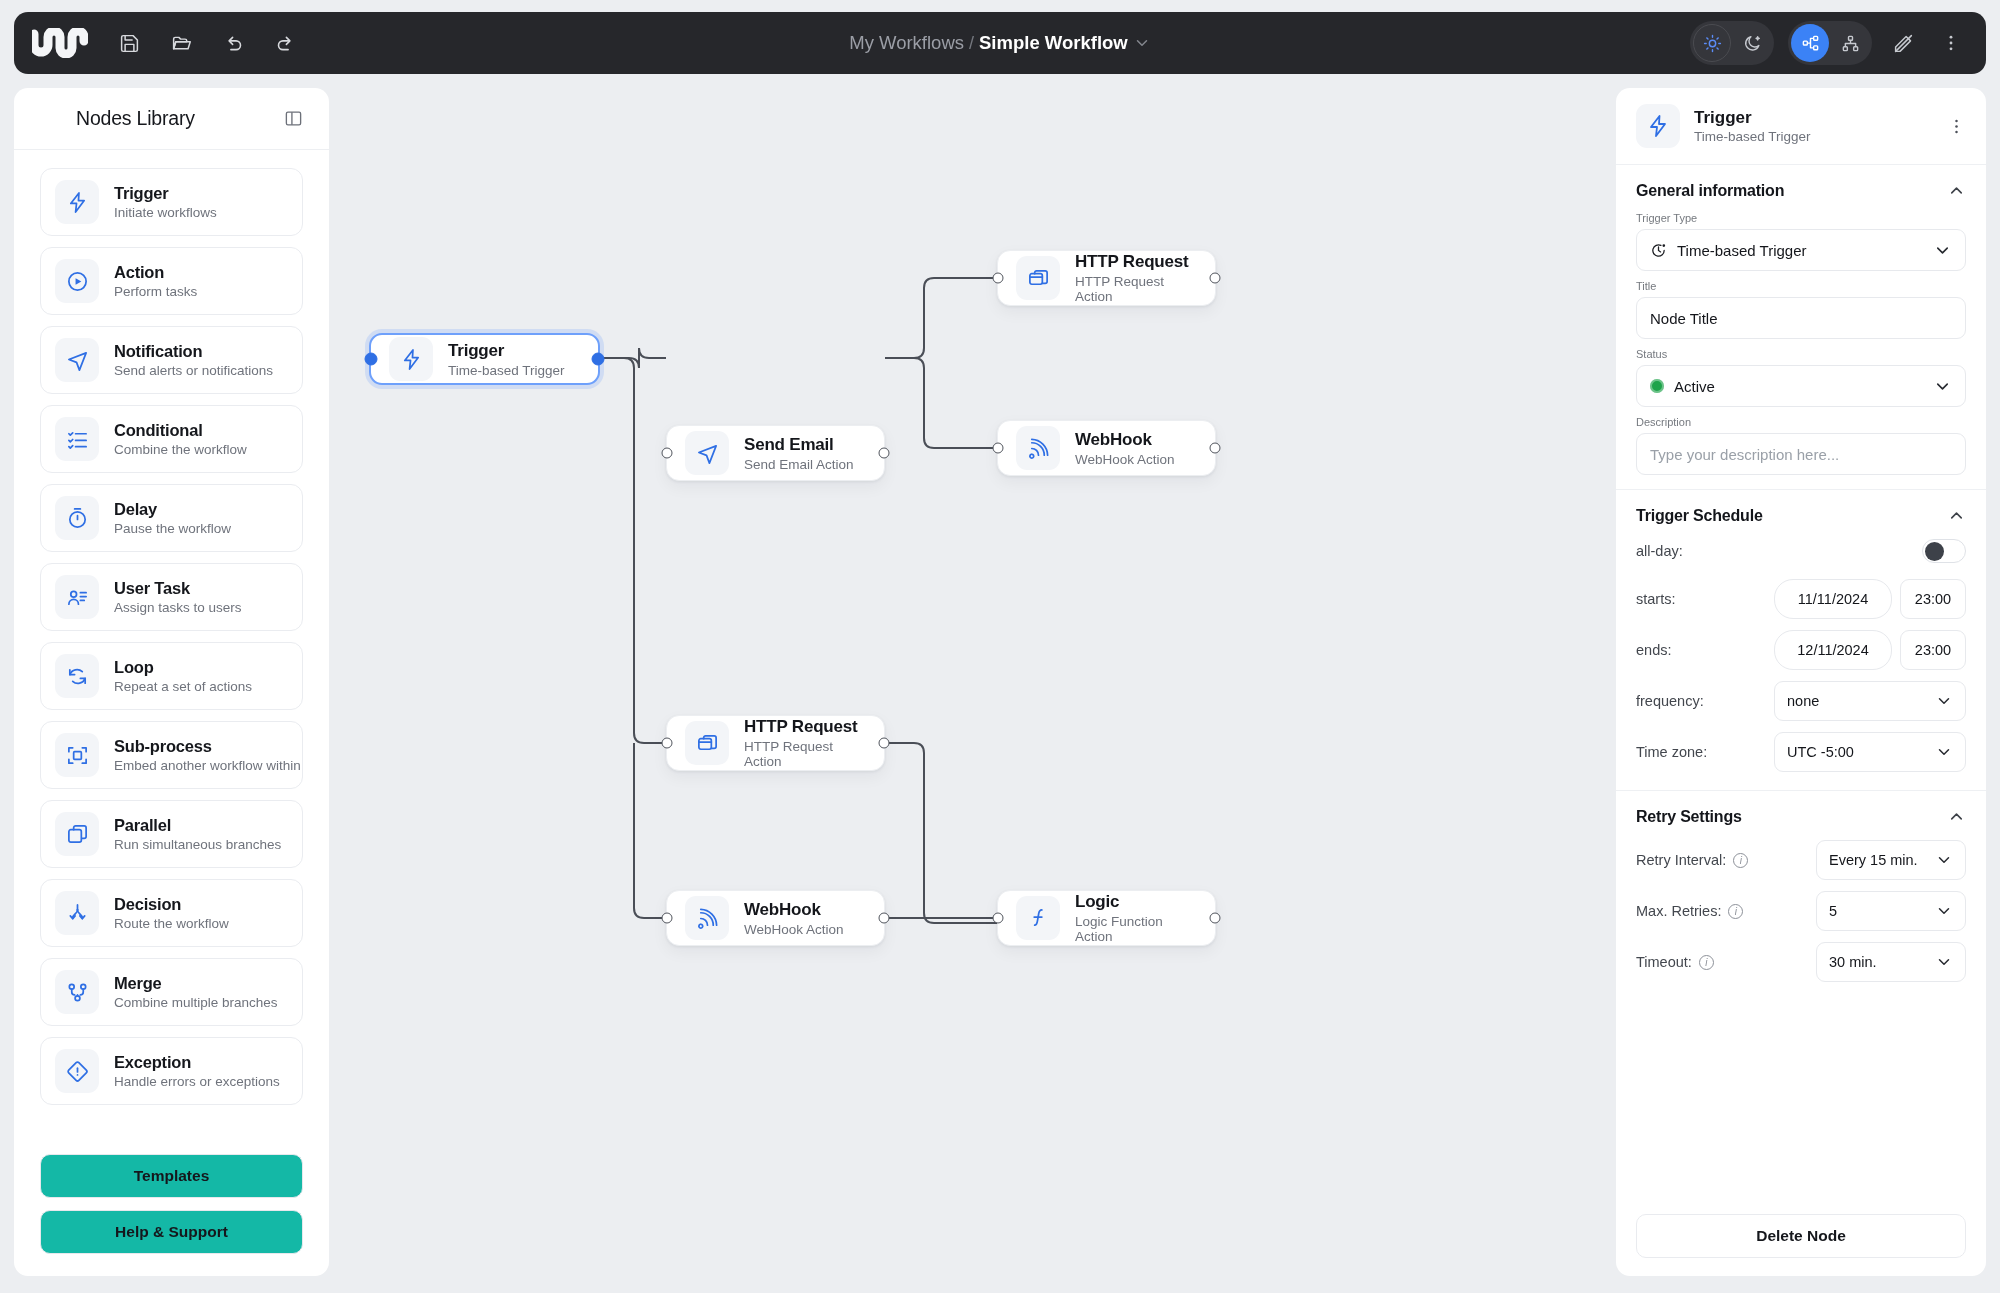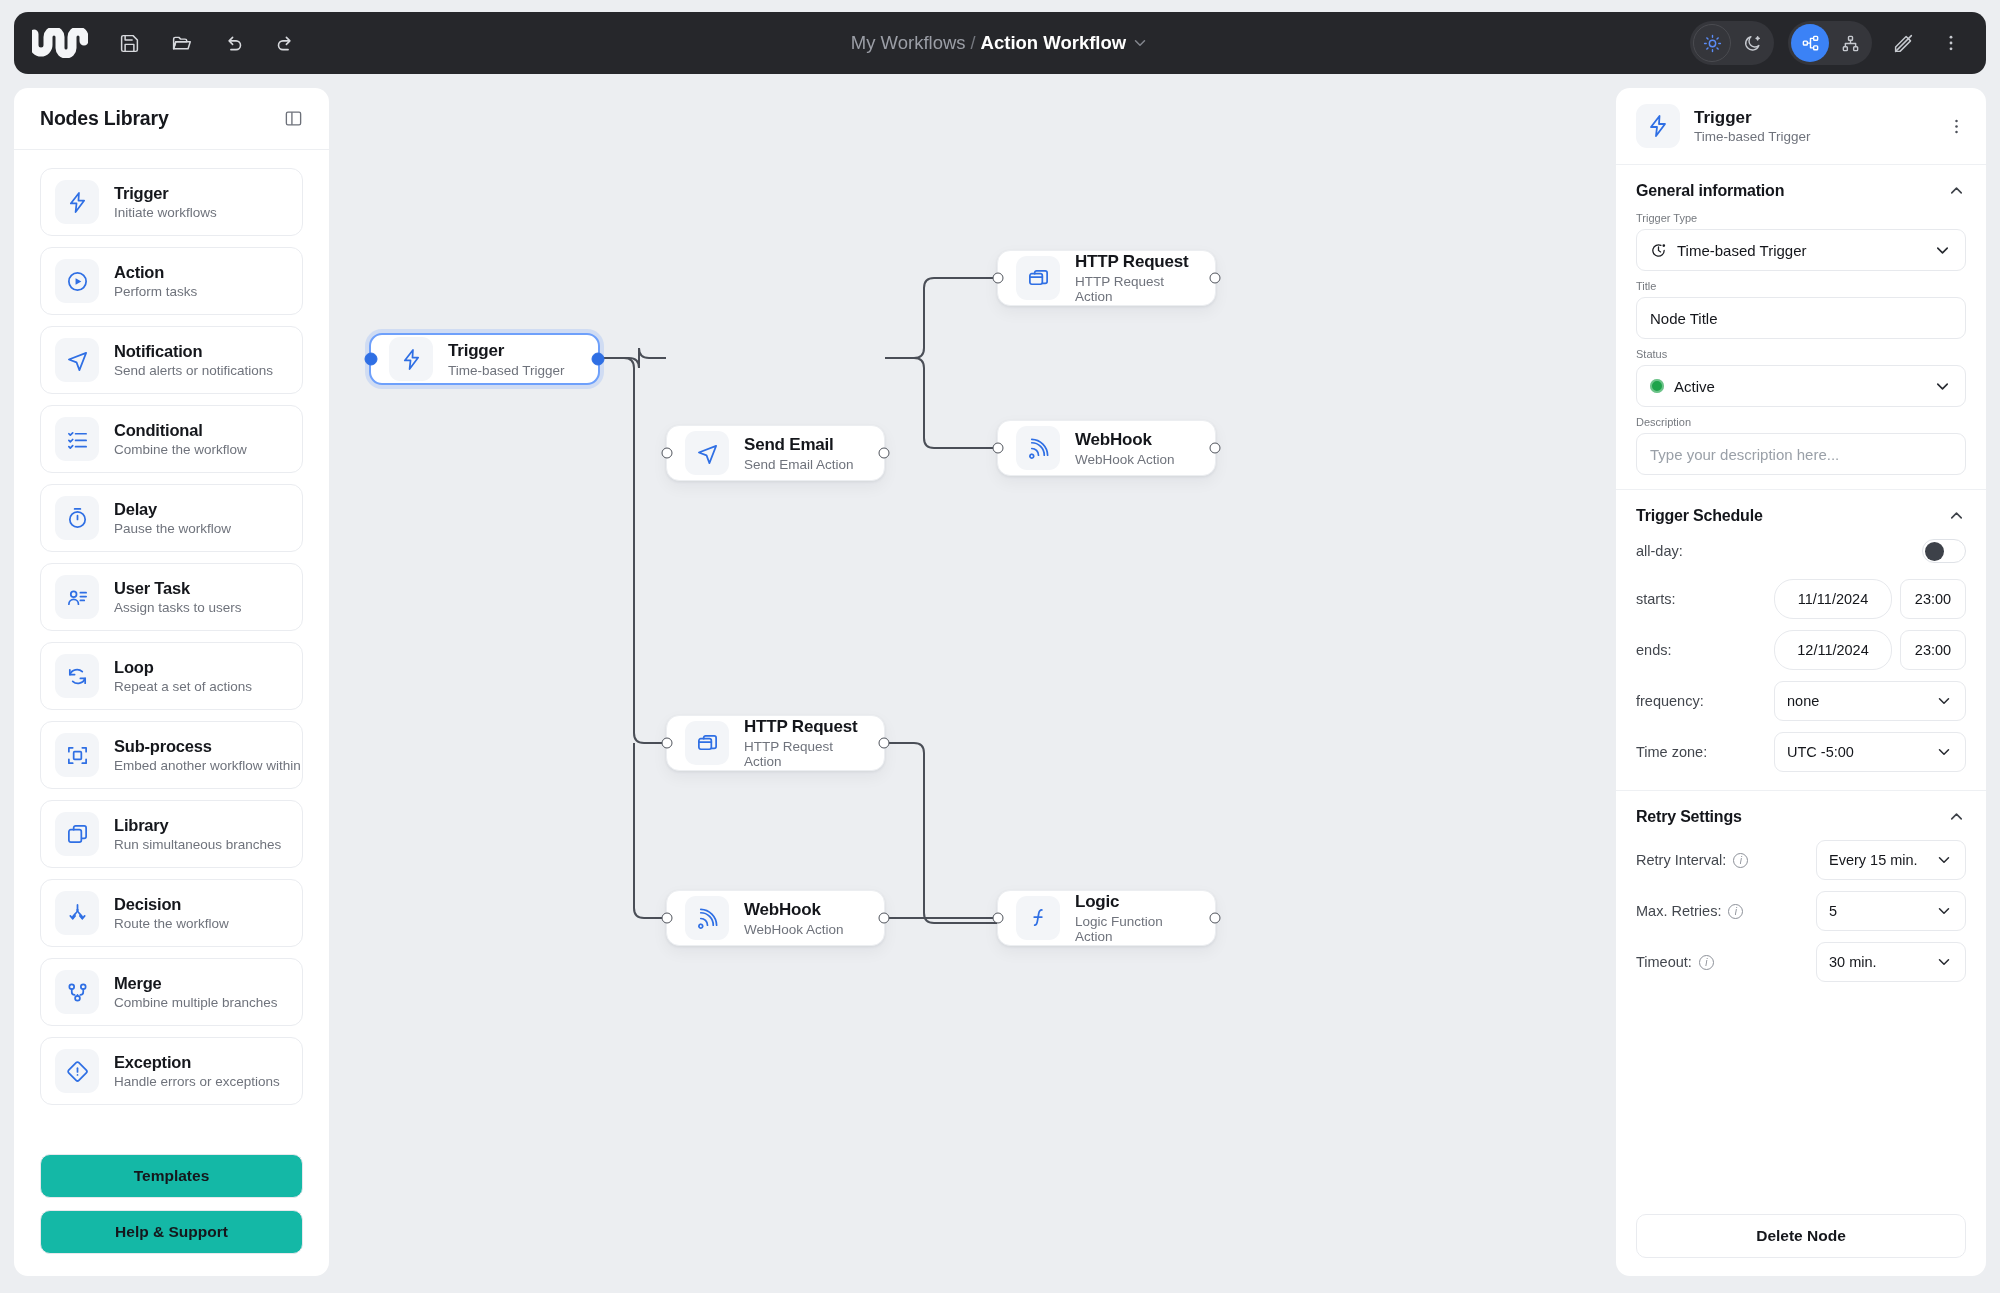--- a/index.html
+++ b/index.html
@@ -54,21 +54,21 @@
   
   .sidebar {
     position: absolute; left: 14px; top: 88px; width: 315px; height: 1188px;
     background: #ffffff; border-radius: 14px; display: flex; flex-direction: column;
     overflow: hidden;
   }
   .sb-head {
     height: 62px; display: flex; align-items: center; padding: 0 26px;
     border-bottom: 1px solid #edeff2; flex: none;
   }
-  .sb-title { font-size: 19.5px; font-weight: bold; color: #16181d; letter-spacing: -.2px; }
+  .sb-title { font-size: 19.5px; font-weight: normal; color: #16181d; letter-spacing: -.2px; margin-left: 36px; }
   .sb-collapse { margin-left: auto; color: #6c7079; cursor: pointer; display: flex; }
   .sb-list { flex: 1; overflow: hidden; padding: 18px 26px 0 26px; }
   .node-card {
     display: flex; align-items: center; gap: 15px;
     border: 1px solid #eaecf0; border-radius: 12px; background: #fff;
     padding: 11px 14px; margin-bottom: 11px; cursor: grab;
   }
   .node-ico {
     width: 44px; height: 44px; border-radius: 11px; background: #f3f5f8;
     display: flex; align-items: center; justify-content: center; color: #2f6fe4; flex: none;
@@ -227,21 +227,21 @@
         <svg width="21" height="21" viewBox="0 0 24 24" fill="none" stroke="currentColor" stroke-width="1.8" stroke-linecap="round" stroke-linejoin="round">
           <path d="M16 9H9a5 5 0 0 0 0 10h6"></path>
             <polyline points="13,5 17,9 13,13"></polyline>
         </svg>
       </div>
     </div>
 
     <div class="tb-center">
       <span class="crumb-muted">My Workflows</span>
       <span class="crumb-sep">/</span>
-      <span class="crumb-active">Action Workflow</span>
+      <span class="crumb-active">Simple Workflow</span>
       <span class="crumb-chev">
         <svg width="18" height="18" viewBox="0 0 24 24" fill="none" stroke="currentColor" stroke-width="2" stroke-linecap="round" stroke-linejoin="round">
             <polyline points="6,9 12,15 18,9"></polyline>
           </svg>
       </span>
     </div>
 
     <div class="tb-right">
       <div class="seg">
         <div class="seg-btn active-outline">
@@ -406,21 +406,21 @@
           </div>
         </div>
         <div class="node-card">
           <div class="node-ico">
             <svg width="23" height="23" viewBox="0 0 24 24" fill="none" stroke="currentColor" stroke-width="1.8" stroke-linecap="round" stroke-linejoin="round">
               <rect x="3" y="7" width="13" height="13" rx="2"></rect>
               <path d="M8 7V5a2 2 0 0 1 2-2h9a2 2 0 0 1 2 2v9a2 2 0 0 1-2 2h-2"></path>
             </svg>
           </div>
           <div class="node-tx">
-            <div class="node-name">Library</div>
+            <div class="node-name">Parallel</div>
             <div class="node-desc">Run simultaneous branches</div>
           </div>
         </div>
         <div class="node-card">
           <div class="node-ico">
             <svg width="23" height="23" viewBox="0 0 24 24" fill="none" stroke="currentColor" stroke-width="1.8" stroke-linecap="round" stroke-linejoin="round">
               <path d="M12 3v5"></path>
               <path d="M12 8c0 5-5 4-5 9"></path>
               <path d="M12 8c0 5 5 4 5 9"></path>
               <polyline points="4.5,14.5 7,17.5 9.5,14.5"></polyline>

